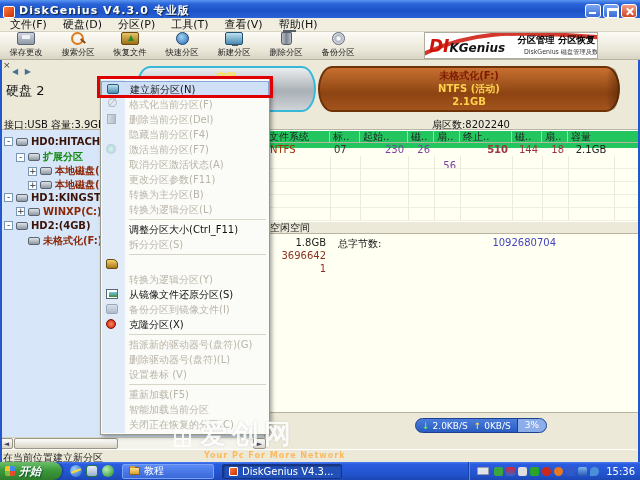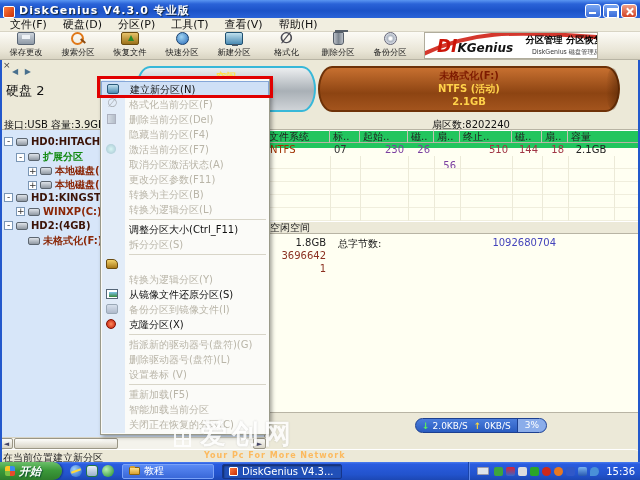--- a/index.html
+++ b/index.html
@@ -44,21 +44,21 @@
   .ico-newpart::after{content:"";position:absolute;left:6px;bottom:-2px;width:6px;height:2px;background:#456;}
   .ico-format::after{content:"\2205"; position:absolute; left:3px; top:-3px; font-size:15px; font-weight:bold; color:#4a4a52;}
   .ico-trash { width:11px; margin:0 auto; background:linear-gradient(90deg,#b9bec6,#7d8690,#b9bec6); border:1px solid #555e68; border-radius:1px 1px 3px 3px;}
   .ico-trash::before{content:"";position:absolute;left:1px;top:-3px;width:13px;height:2px;background:#555e68;}
   .ico-cd { width:13px; height:13px; margin:0 auto; border-radius:50%; background:radial-gradient(circle,#fff 15%,#aeb6c2 40%,#d9dee6 70%,#8e98a6); border:1px solid #667;}
 
   
   .brand { left:424px; top:32px; width:174px; height:27px; background:#fff; border:1px solid #b0ac9c;
     display:flex; align-items:center; z-index:11; overflow:hidden; }
   .brand-swoosh { position:absolute; left:-6px; top:-4px; width:190px; height:34px; }
-  .brand-logo { position:relative; font-style:italic; font-weight:bold; margin-left:12px; white-space:nowrap; }
+  .brand-logo { position:relative; font-style:italic; font-weight:bold; margin-left:4px; white-space:nowrap; }
   .brand-di { color:#cc1408; font-size:17px; }
   .brand-rest { color:#141414; font-size:12px; }
   .brand-text { position:relative; margin-left:4px; display:flex; flex-direction:column; align-items:center; }
   .brand-tag { font-size:10px; font-weight:bold; color:#000; white-space:nowrap; transform:scale(.93); }
   .brand-sub { font-size:8px; color:#333; white-space:nowrap; transform:scale(.78); }
 
   
   .part-panel { left:0; top:60px; width:640px; height:57px; background:#ece9d8; z-index:5; }
   .panel-x { left:3px; top:0px; font-size:9px; color:#444; }
   .panel-arrows { left:12px; top:7px; font-size:8px; color:#5a7; color:#49708e; letter-spacing:2px; }
@@ -220,24 +220,20 @@
     </div>
     <div class="tb-btn">
       <div class="tb-ico ico-quick"></div>
       <div class="tb-label">快速分区</div>
     </div>
     <div class="tb-btn">
       <div class="tb-ico ico-newpart"></div>
       <div class="tb-label">新建分区</div>
     </div>
     <div class="tb-btn">
-      <div class="tb-ico ico-format"></div>
-      <div class="tb-label">格式化</div>
-    </div>
-    <div class="tb-btn">
       <div class="tb-ico ico-trash"></div>
       <div class="tb-label">删除分区</div>
     </div>
     <div class="tb-btn">
       <div class="tb-ico ico-cd"></div>
       <div class="tb-label">备份分区</div>
     </div>
   </div>
 
   <div class="abs brand">
@@ -325,21 +321,21 @@
       <div class="th" style="width:26px;">扇..</div>
       <div class="th" style="width:46px; border-right:none;">容量</div>
       <div class="th" style="flex:1; border-right:none;"></div>
     </div>
     <div class="trow">
       <div class="td" style="width:64px; color:#a03000;">NTFS</div>
       <div class="td" style="width:30px; color:#333;">07</div>
       <div class="td num" style="width:48px; color:#7b3fa0;">230</div>
       <div class="td num" style="width:26px; color:#7b3fa0;">26</div>
       <div class="td num" style="width:26px; color:#7b3fa0;margin-top:16px;">56</div>
-      <div class="td num" style="width:52px; color:#a03545;">510</div>
+      <div class="td num" style="width:52px; color:#a03545;font-weight:bold;">510</div>
       <div class="td num" style="width:30px; color:#a03545;">144</div>
       <div class="td num" style="width:26px; color:#a03545;">18</div>
       <div class="td" style="width:46px; color:#222; text-align:center;">2.1GB</div>
     </div>
     <div class="grid">
       <div class="gridline" style="left:64px;"></div>
         <div class="gridline" style="left:94px;"></div>
       <div class="gridline" style="left:142px;"></div>
         <div class="gridline" style="left:168px;"></div>
       <div class="gridline" style="left:194px;"></div>

